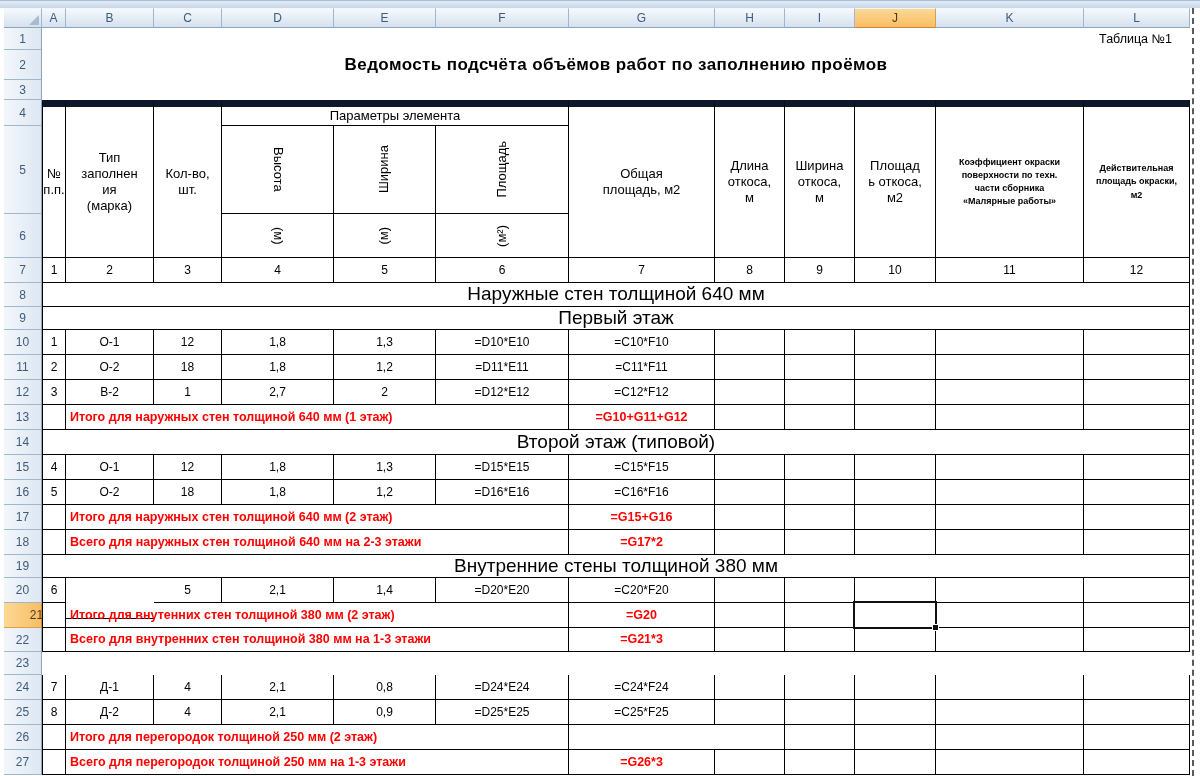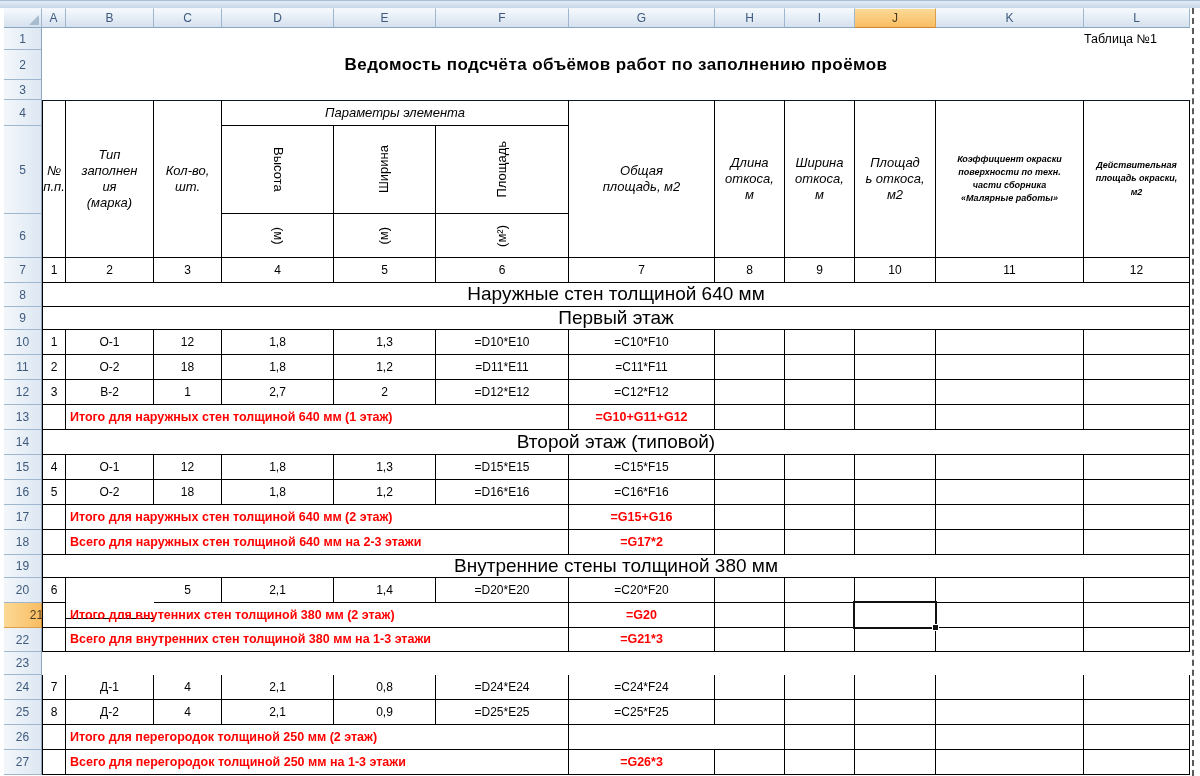--- a/index.html
+++ b/index.html
@@ -17,23 +17,23 @@
       display:flex;align-items:center;justify-content:center;box-sizing:border-box;}
   .rh.sel{background:linear-gradient(90deg,#fcd995,#f9bd63);border-bottom:1px solid #dc9f49;
       border-right:1px solid #c9872f;color:#4a3a20;padding-left:28px;}
   .corner{align-items:flex-end;justify-content:flex-end;}
   .tri{width:0;height:0;border-left:10px solid transparent;border-bottom:10px solid #a7bccf;margin:0 2px 2px 0;}
   .cell{box-sizing:border-box;display:flex;align-items:center;justify-content:center;
         font-size:12px;color:#000;overflow:hidden;line-height:1.2;text-align:center;}
   .cell > span{white-space:nowrap;}
   .b{border-right:1px solid #000;border-bottom:1px solid #000;}
   .bl{border-left:1px solid #000;}
-  .bt{border-top:1px solid #0f172a;font-style:italic;}
+  .bt{border-top:7px solid #0f172a;}
   .plain{border:none;}
-  .right{justify-content:flex-start;}
+  .right{justify-content:center;}
   .right > span{padding-right:3px;}
   .note > span{font-size:12.5px;}
   .title > span{font-weight:bold;font-size:17px;letter-spacing:.4px;}
   .hdr{font-size:13px;line-height:1.25;}
   .pre > span{white-space:pre-line;}
   .small > span{font-size:9px;font-weight:bold;line-height:1.45;}
   .section > span{font-size:19px;}
   .red{justify-content:flex-start;}
   .red > span{color:#ff0000;font-weight:bold;font-size:12.5px;padding-left:4px;}
   .redf > span{color:#ff0000;font-weight:bold;font-size:12.5px;}

